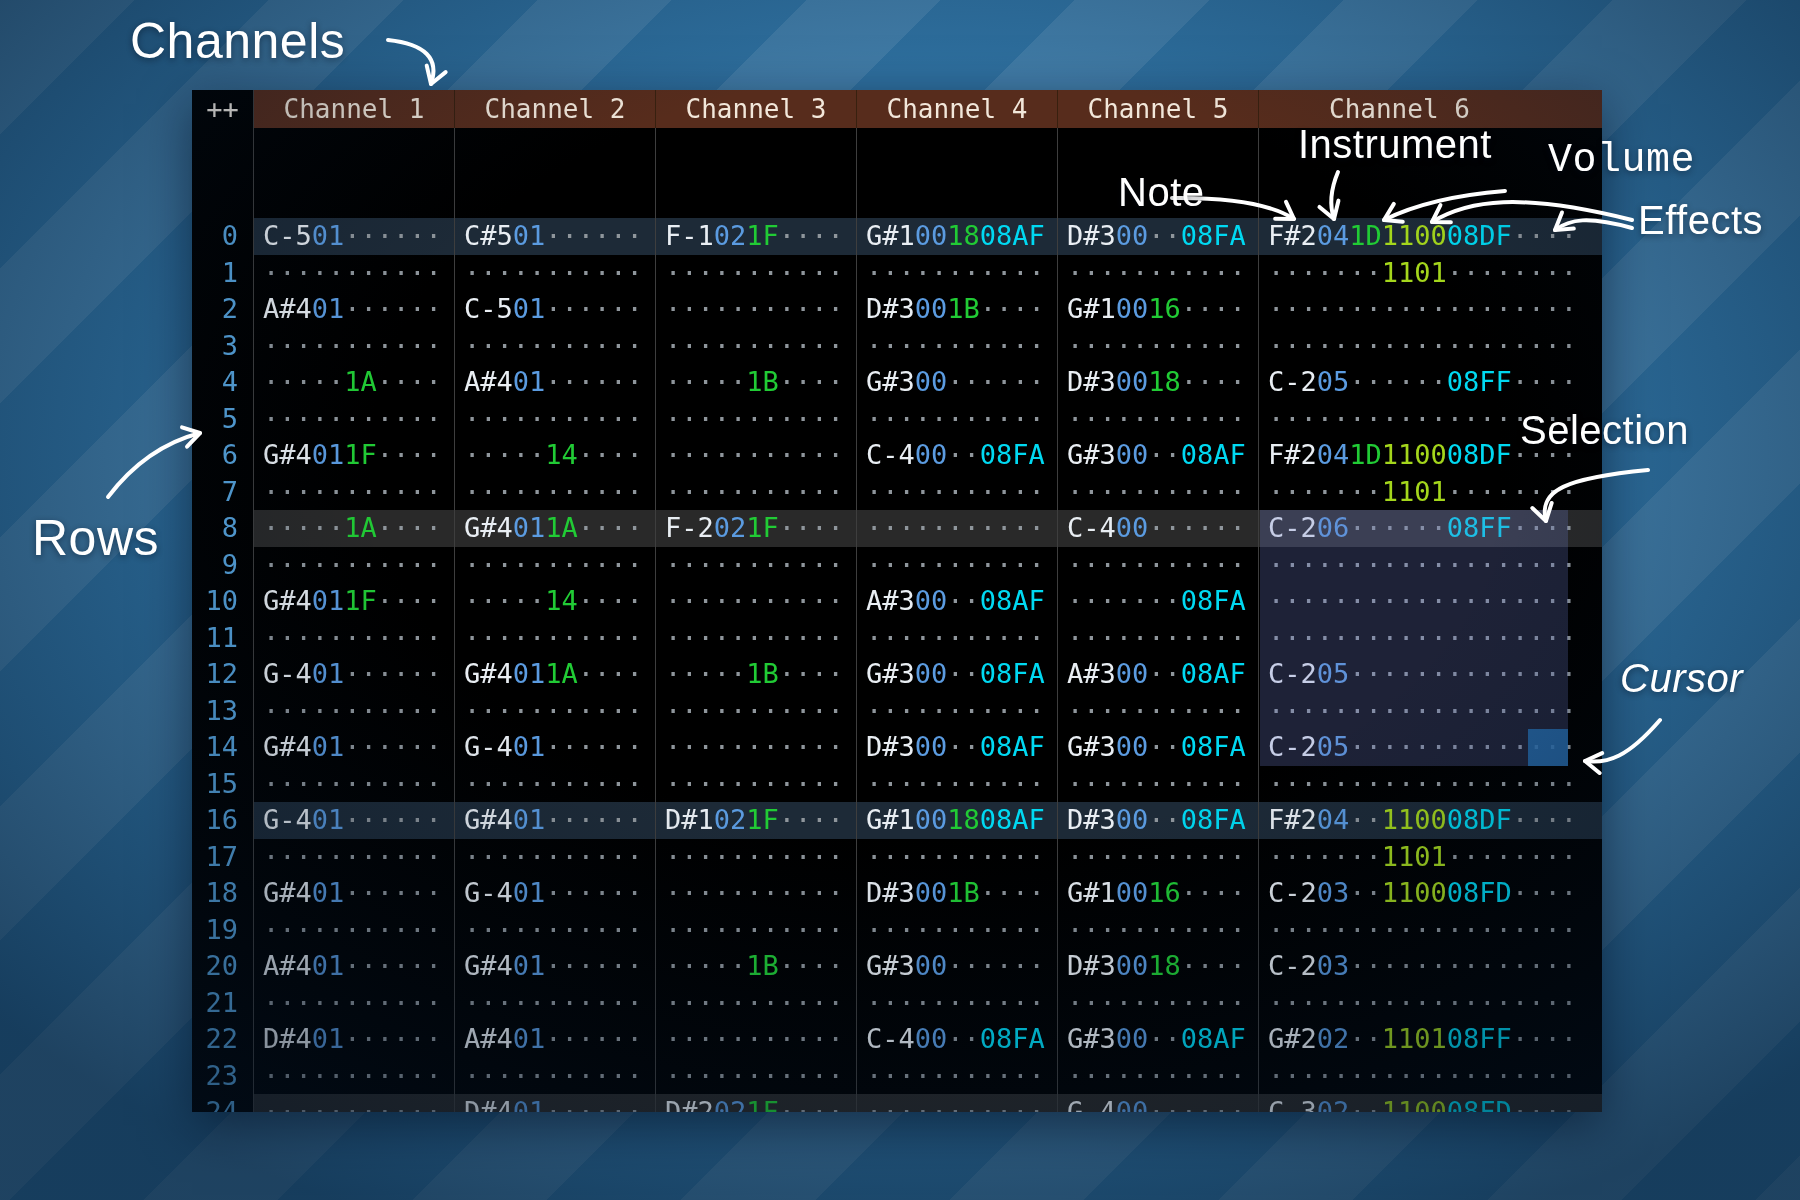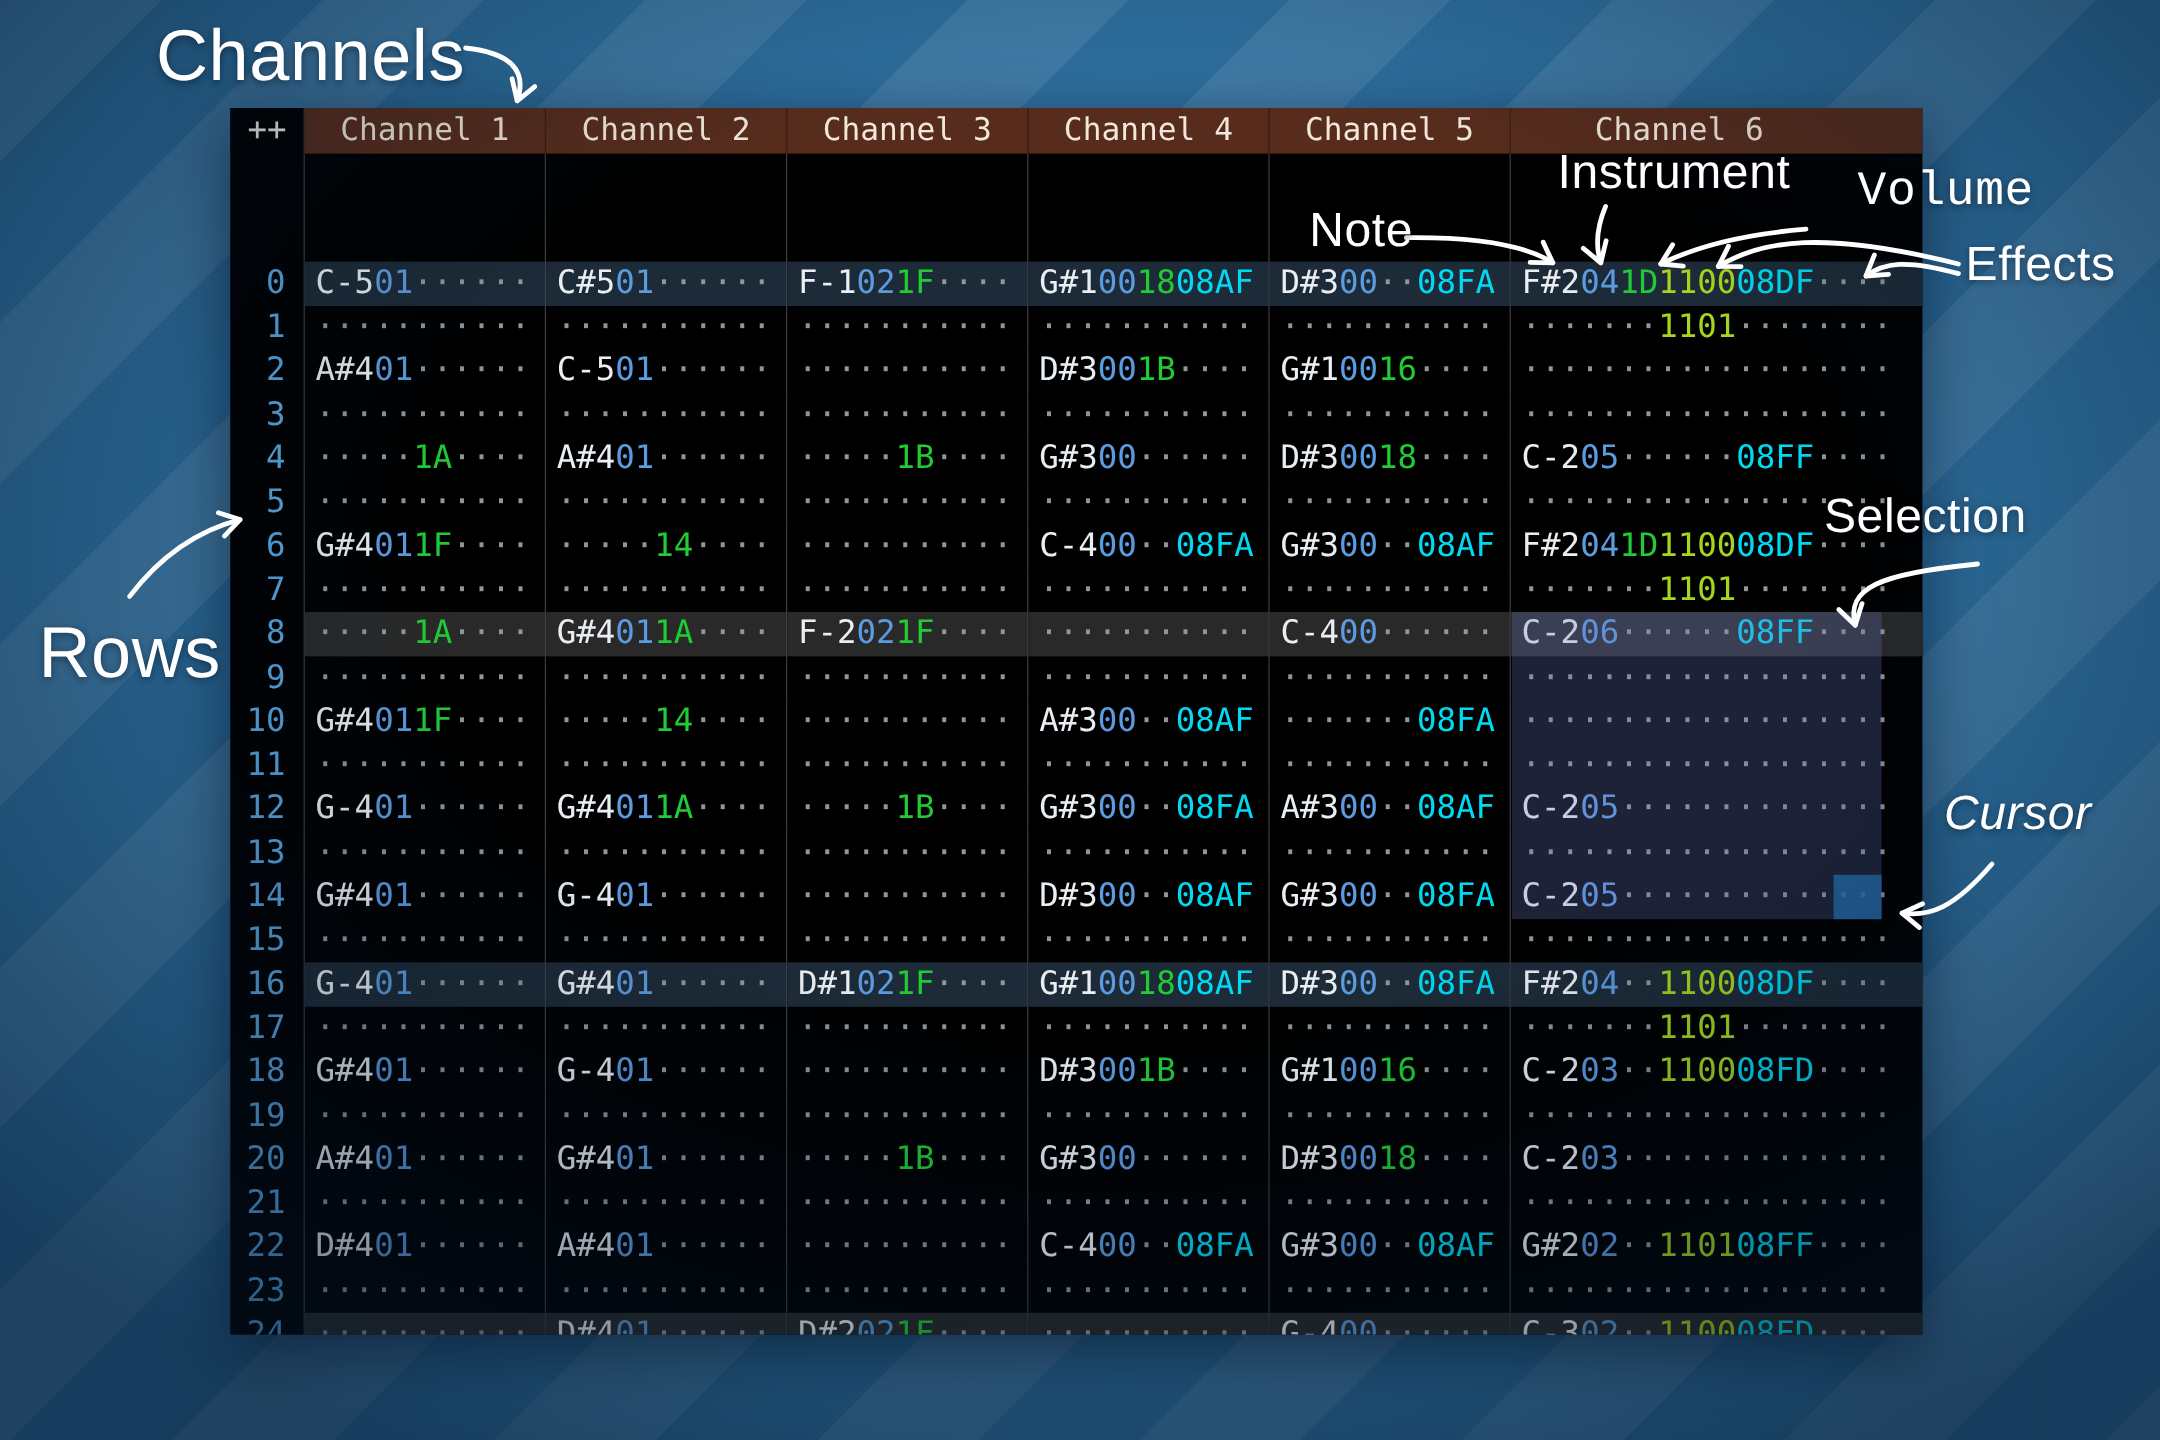--- a/index.html
+++ b/index.html
@@ -63,21 +63,21 @@
 
   .sel-overlay{position:absolute;pointer-events:none;background:rgba(108,122,196,0.28);}
   .cursor-overlay{position:absolute;background:rgba(36,106,170,0.82);}
 
   
   .ann{
     position:absolute;color:#fff;z-index:6;
     text-shadow:0 2px 6px rgba(0,10,25,.45);
     font-size:40px;letter-spacing:.5px;white-space:nowrap;
   }
-  .ann.big{font-size:60px;}
+  .ann.big{font-size:50px;}
   #arrows{position:absolute;inset:0;z-index:5;pointer-events:none;}
 </style>
 </head>
 <body>
 
 <div class="bg-stripes"></div>
 
 <div class="tracker" style="--c-note: #e9eef3; --c-inst: #5b9be0; --c-vol: #21cb35; --c-fx: #00d9f2; --c-fxa: #a4d61c; --c-rownum: #58a6e0; --c-dots: #8f969c; --header-bg: #572c1c;">
   <div class="t-header">
     <div class="t-corner">++</div>
@@ -324,21 +324,21 @@
         <div class="cell"><span class="f-note">G-4</span><span class="f-inst">00</span><span class="f-dots">··</span><span class="f-dots">····</span></div>
         <div class="cell ch6"><span class="f-note">C-3</span><span class="f-inst">02</span><span class="f-dots">··</span><span class="f-fxa">1100</span><span class="f-fx">08FD</span><span class="f-dots">····</span></div>
       </div>
       <div class="sel-overlay" id="sel-overlay" style="left: 1068px; top: 382px; width: 308px; height: 255.5px;"></div>
     <div class="cursor-overlay" id="cursor-overlay" style="left: 1336px; top: 601px; width: 40px; height: 36.5px;"></div>
   </div>
 </div>
 
 <div class="ann big" style="left:130px;top:12px;">Channels</div>
 <div class="ann big" style="left:32px;top:509px;">Rows</div>
-<div class="ann" style="left:1091px;top:170px;text-align:right;">Note</div>
+<div class="ann" style="left:1118px;top:170px;text-align:right;">Note</div>
 <div class="ann" style="left:1260px;top:122px;padding-left:38px;">Instrument</div>
 <div class="ann" style="left:1548px;top:138px;font-family:Liberation Mono, monospace;">Volume</div>
 <div class="ann" style="left:1638px;top:198px;">Effects</div>
 <div class="ann" style="left:1520px;top:408px;">Selection</div>
 <div class="ann" style="left:1620px;top:656px;font-style:italic;">Cursor</div>
 
 <svg id="arrows" width="1800" height="1200" viewBox="0 0 1800 1200">
   <defs>
     <marker id="ah" markerUnits="userSpaceOnUse" markerWidth="30" markerHeight="30" refX="21" refY="14" orient="auto">
       <path d="M5,4 L21,14 L5,24" fill="none" stroke="#fff" stroke-width="4" stroke-linecap="round" stroke-linejoin="round"></path>

